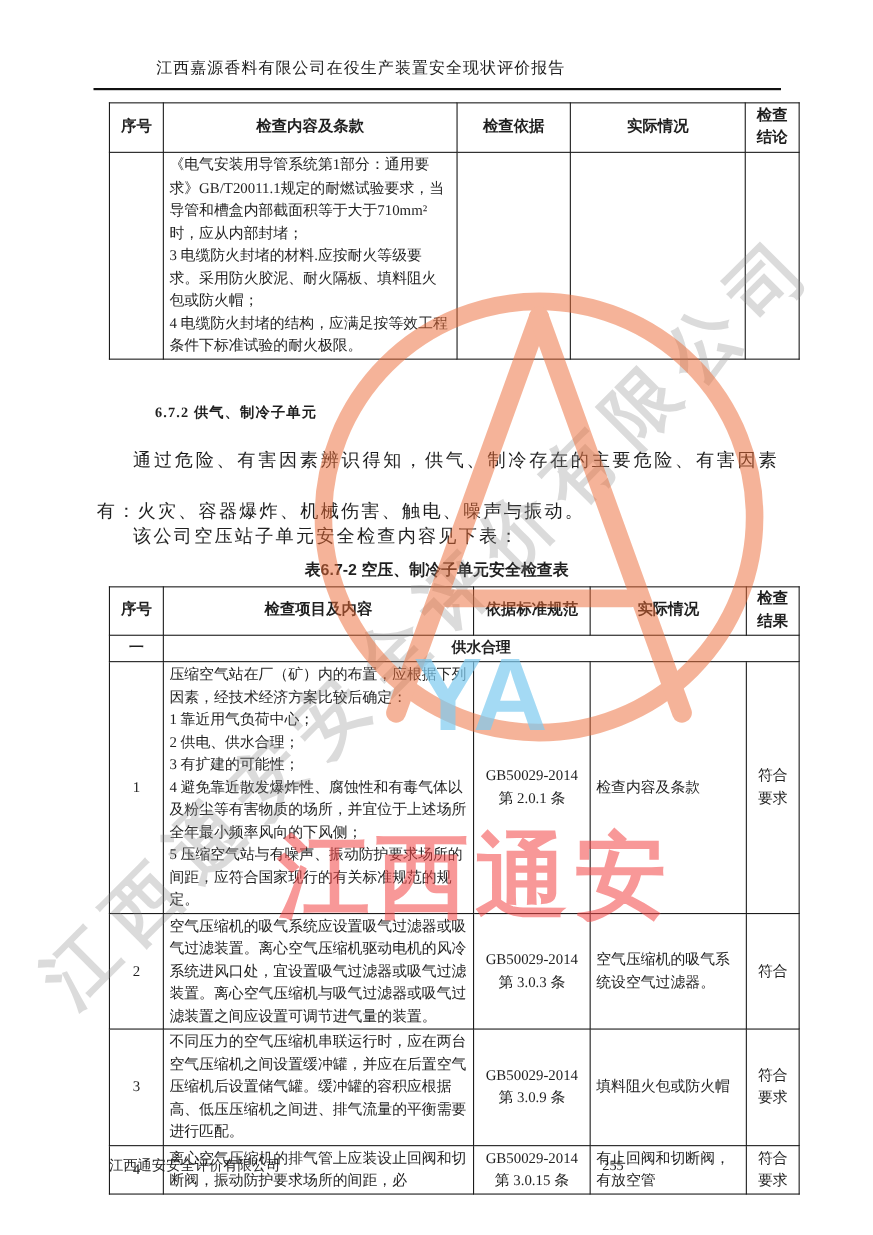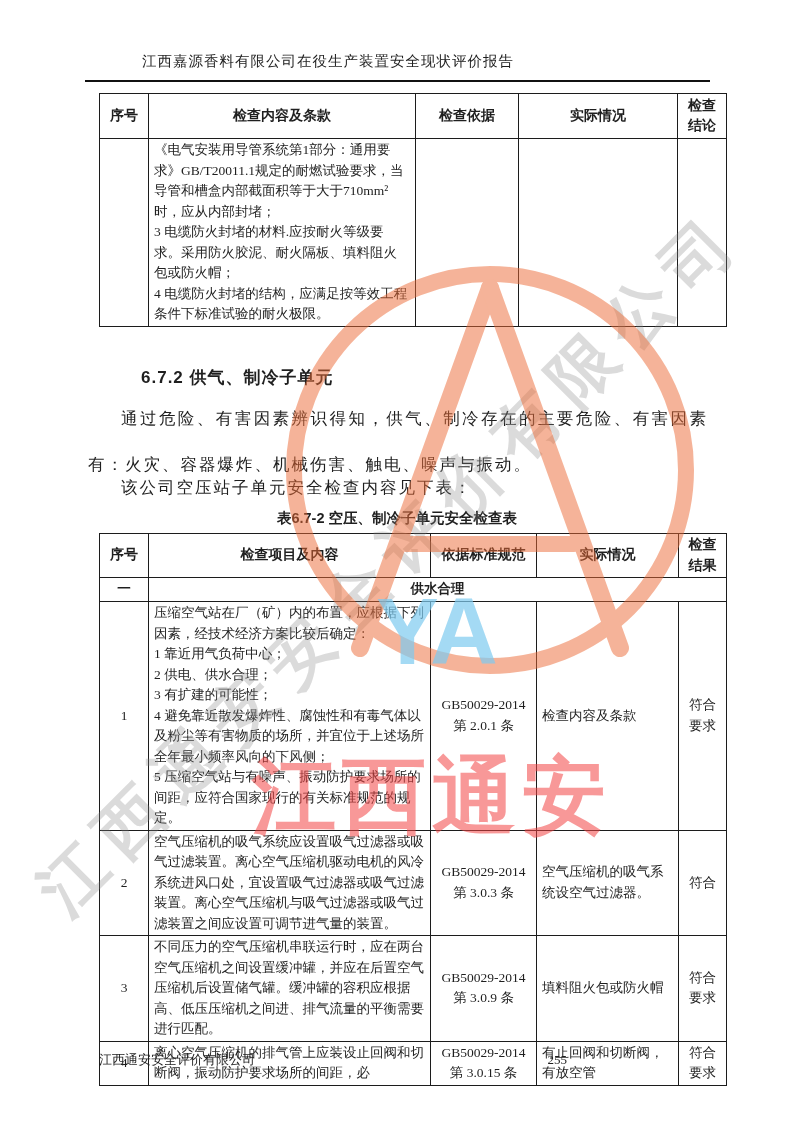--- a/index.html
+++ b/index.html
@@ -23,22 +23,22 @@
   table.doc td,table.doc th{border:1.5px solid #1c1c1c;padding:1px 5px;
     font-size:13.5px;line-height:20.5px;vertical-align:middle;overflow:hidden;
     font-weight:normal;}
   table.doc th{font-weight:bold;font-size:14px;text-align:center;}
   .cell-left{text-align:left;white-space:pre-line;}
   .cell-center{text-align:center;white-space:pre-line;}
   .cell-seq{text-align:center;}
   
   .para{position:absolute;left:88px;width:620px;font-size:16.5px;line-height:46px;
     text-indent:2em;letter-spacing:2px;text-align:justify;}
-  .section-heading{position:absolute;left:141px;font-size:17px;font-weight:bold;
-    font-family:Liberation Sans, sans-serif;letter-spacing:1px;}
+  .section-heading{position:absolute;left:141px;font-size:13px;font-weight:bold;
+    font-family:Liberation Serif, serif;letter-spacing:1px;}
   .table-title{position:absolute;left:0;width:794px;text-align:center;font-size:14.5px;
     font-weight:bold;font-family:"Liberation Sans","DejaVu Sans",sans-serif;}
   
   .wm{position:absolute;pointer-events:none;}
   .wm-logo{top:248px;left:268px;width:444px;height:444px;opacity:.5;}
   .wm-blue{top:578px;left:376px;font-size:94px;font-weight:bold;
     font-family:"Liberation Sans","DejaVu Sans",sans-serif;color:rgba(126,203,240,.70);}
   .wm-red{top:740px;left:252px;font-size:84px;font-weight:bold;letter-spacing:6px;
     color:rgba(242,68,68,.55);white-space:nowrap;}
   .wm-gray{top:518px;left:-130px;width:1040px;text-align:center;font-size:66px;

